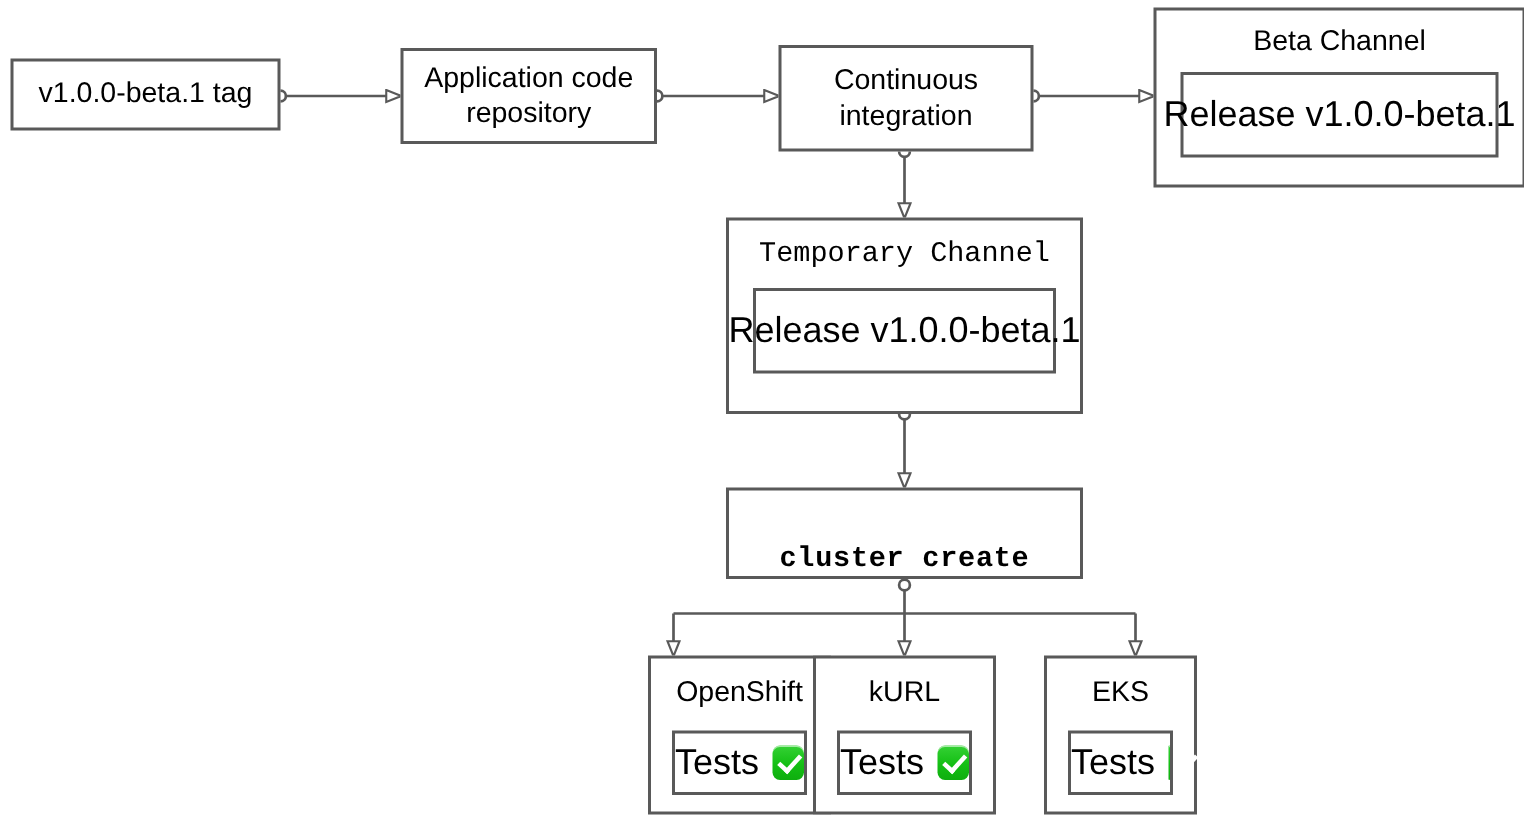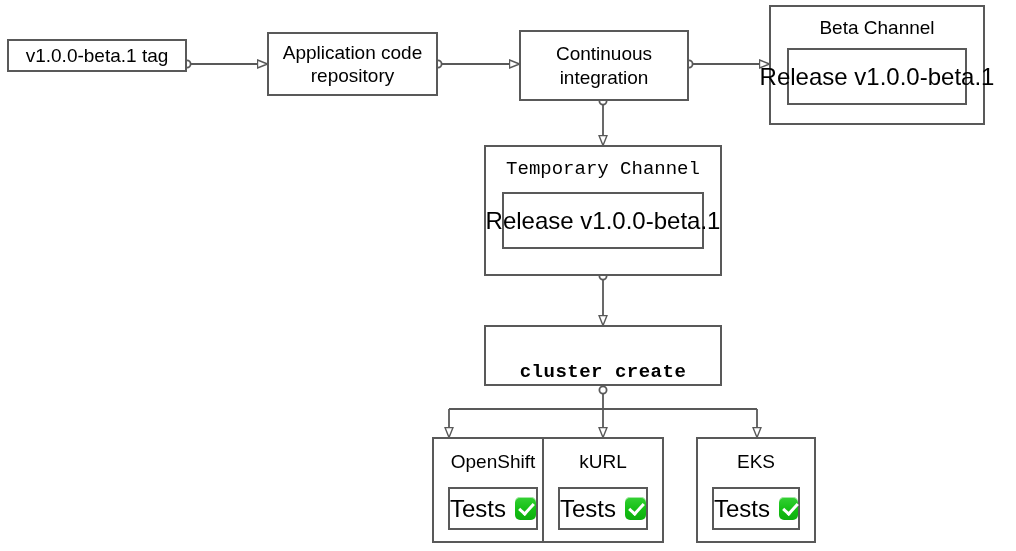--- a/index.html
+++ b/index.html
@@ -133,33 +133,33 @@
 
       <circle cx="603" cy="390" r="3.6" fill="#ffffff"></circle>
       <path d="M603,393.5 L603,409"></path>
       <path d="M449,409 L757,409"></path>
       <path d="M449,409 L449,437" marker-end="url(#arrowOpen)"></path>
       <path d="M603,409 L603,437" marker-end="url(#arrowOpen)"></path>
       <path d="M757,409 L757,437" marker-end="url(#arrowOpen)"></path>
     </g>
   </svg>
 
-  <div class="node" style="left:7px; top:39px; width:180px; height:33px;">
+  <div class="node" style="left:7px; top:39px; width:180px; height:48px;">
     <span class="label">v1.0.0-beta.1 tag</span>
   </div>
 
   <div class="node" style="left:519px; top:30px; width:170px; height:71px;">
     <span class="label">Continuous integration</span>
   </div>
 
   <div class="node" style="left:267px; top:32px; width:171px; height:64px;">
     <span class="label">Application code repository</span>
   </div>
 
-  <div class="group" style="left:769px; top:5px; width:216px; height:120px;">
+  <div class="group" style="left:769px; top:5px; width:248px; height:120px;">
     <div class="group-title" style="top:11px;">Beta Channel</div>
     <div class="inner-box" style="left:16px; top:41px; right:16px; height:57px;">
       <span class="inner-label">Release v1.0.0-beta.1</span>
     </div>
   </div>
 
   <div class="group" style="left:484px; top:145px; width:238px; height:131px;">
     <div class="group-title" style="top:12px;font-family:Liberation Mono, monospace;">Temporary Channel</div>
     <div class="inner-box" style="left:16px; top:45px; right:16px; height:57px;">
       <span class="inner-label">Release v1.0.0-beta.1</span>
@@ -179,21 +179,21 @@
   </div>
 
   <div class="group" style="left:542px; top:437px; width:122px; height:106px;">
     <div class="group-title" style="top:13px;">kURL</div>
     <div class="inner-box" style="left:14px; top:48px; right:14px; height:43px;">
       <span class="inner-label">Tests</span>
       <span class="check"></span>
     </div>
   </div>
 
-  <div class="group" style="left:696px; top:437px; width:120px; height:106px;padding-left:44px;">
+  <div class="group" style="left:696px; top:437px; width:102px; height:106px;padding-left:44px;">
     <div class="group-title" style="top:13px;">EKS</div>
     <div class="inner-box" style="left:14px; top:48px; right:14px; height:43px;">
       <span class="inner-label">Tests</span>
       <span class="check"></span>
     </div>
   </div>
 
 </div>
 
 </body></html>

